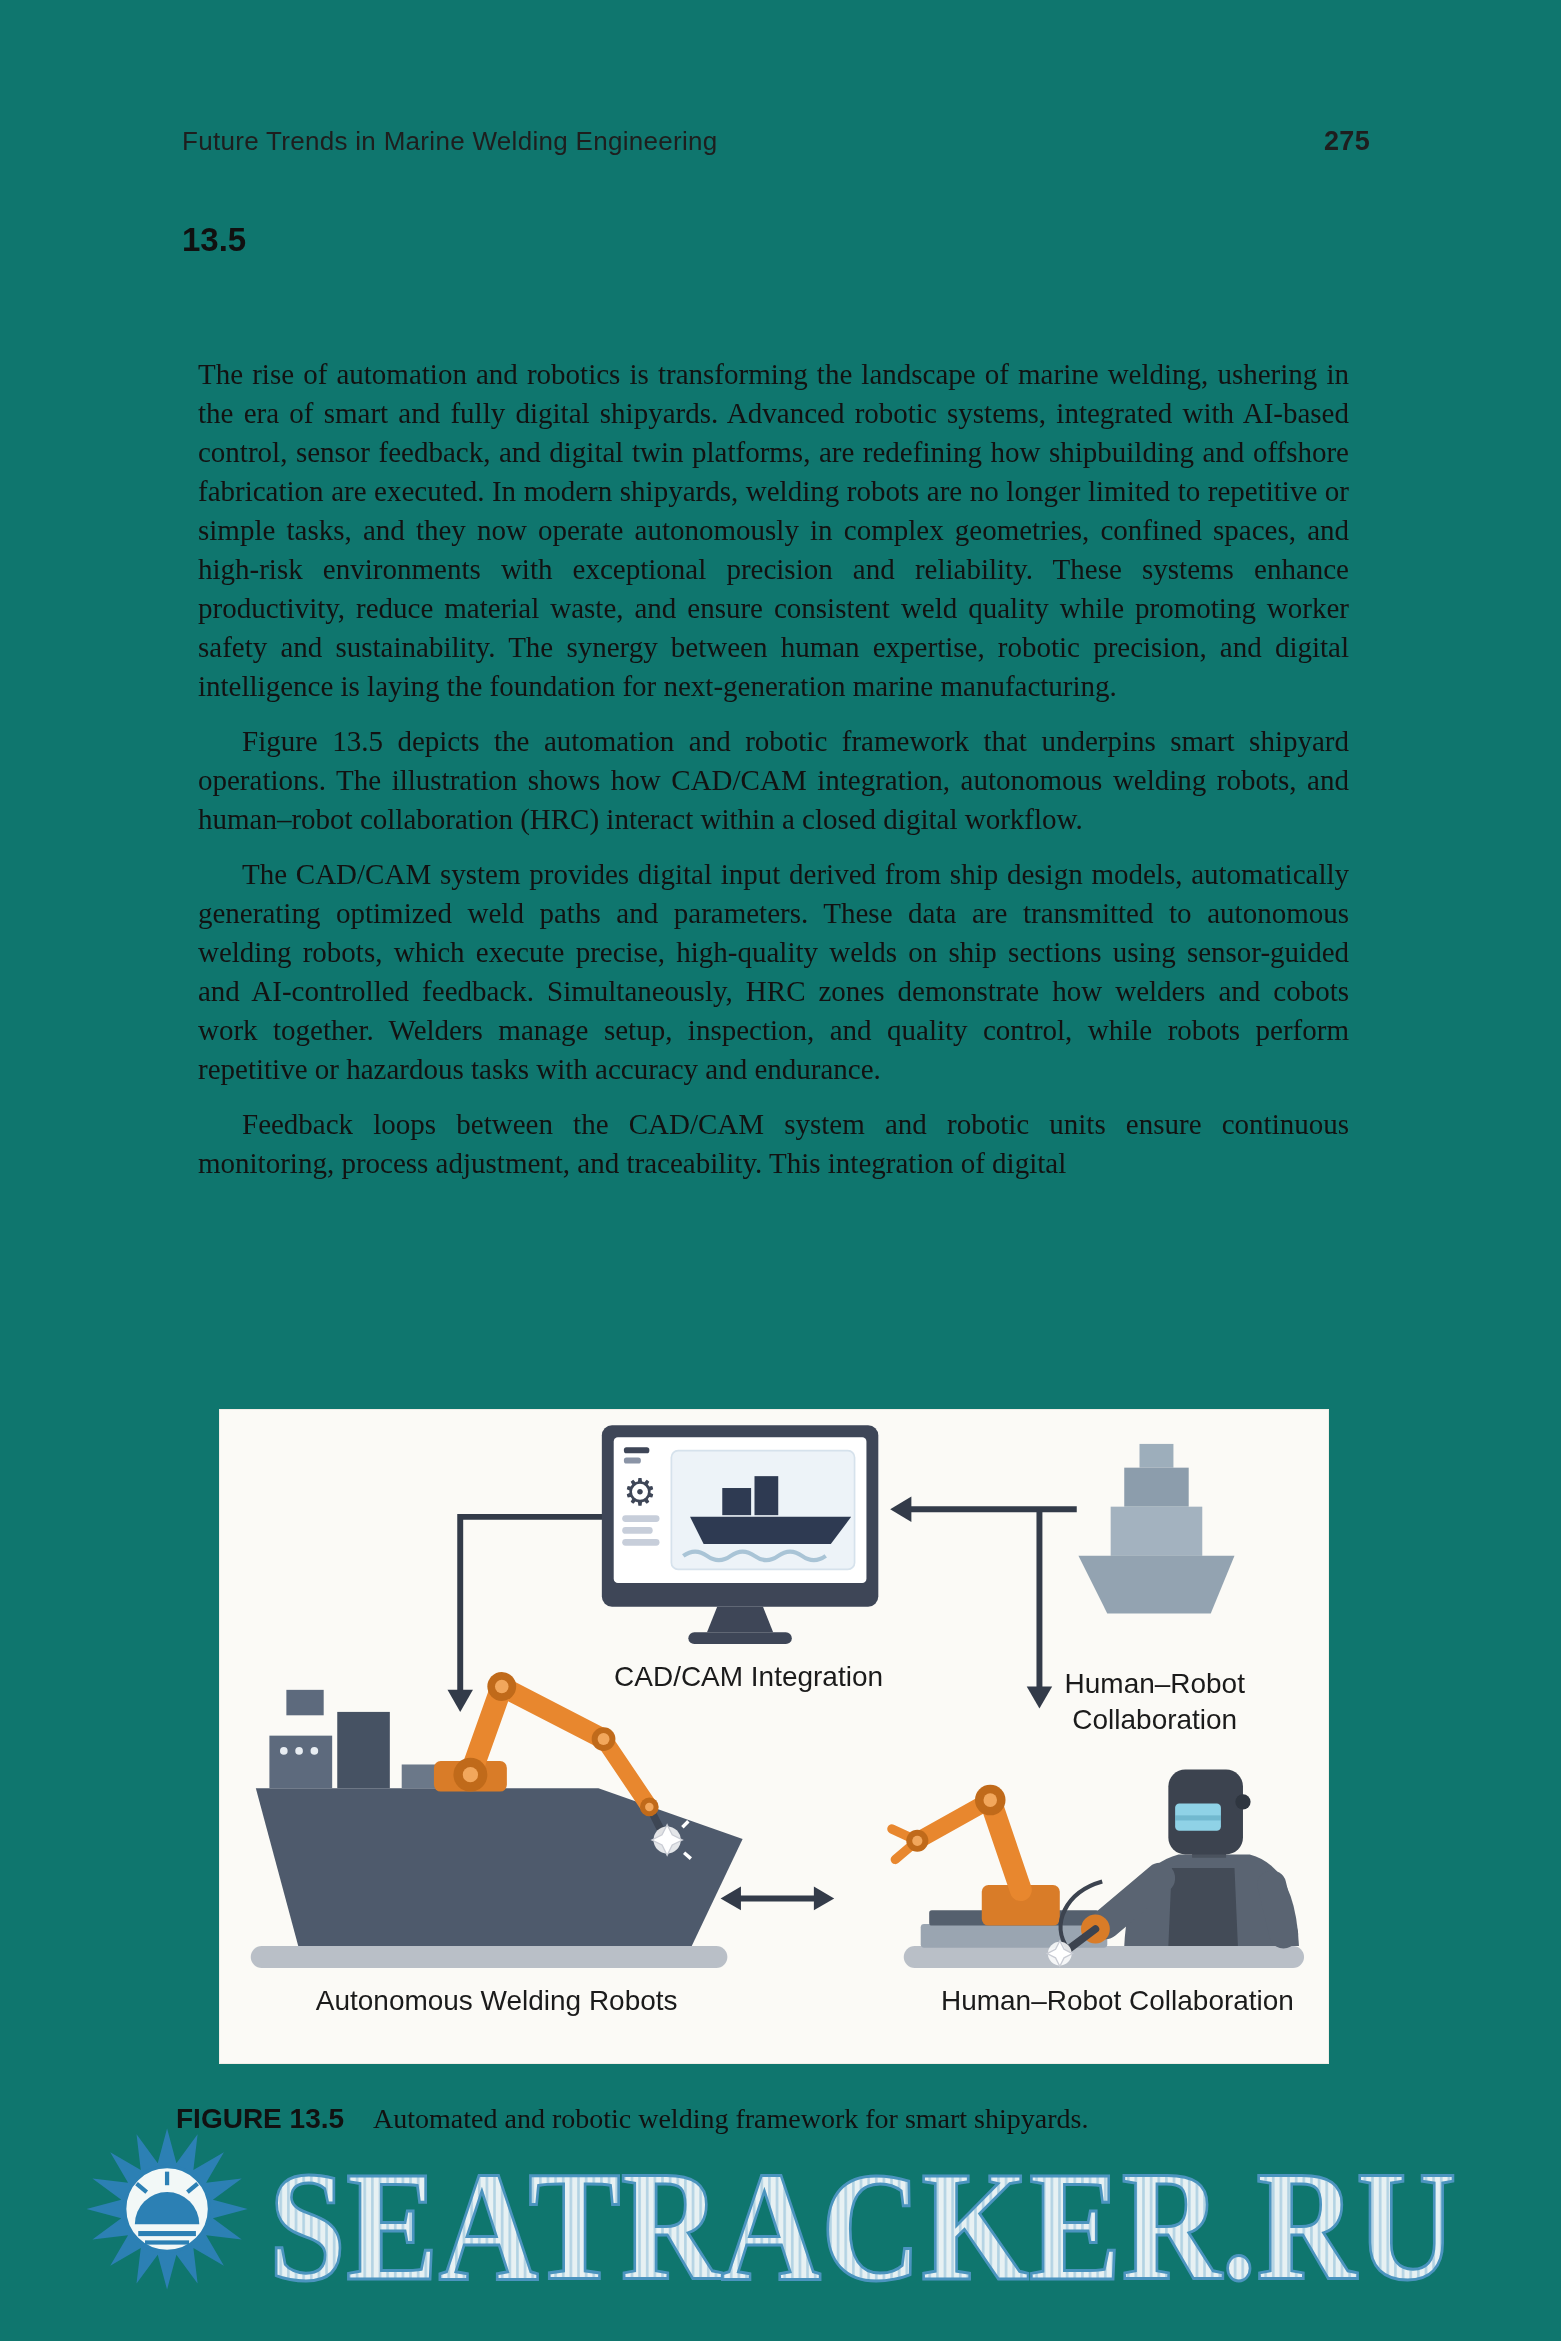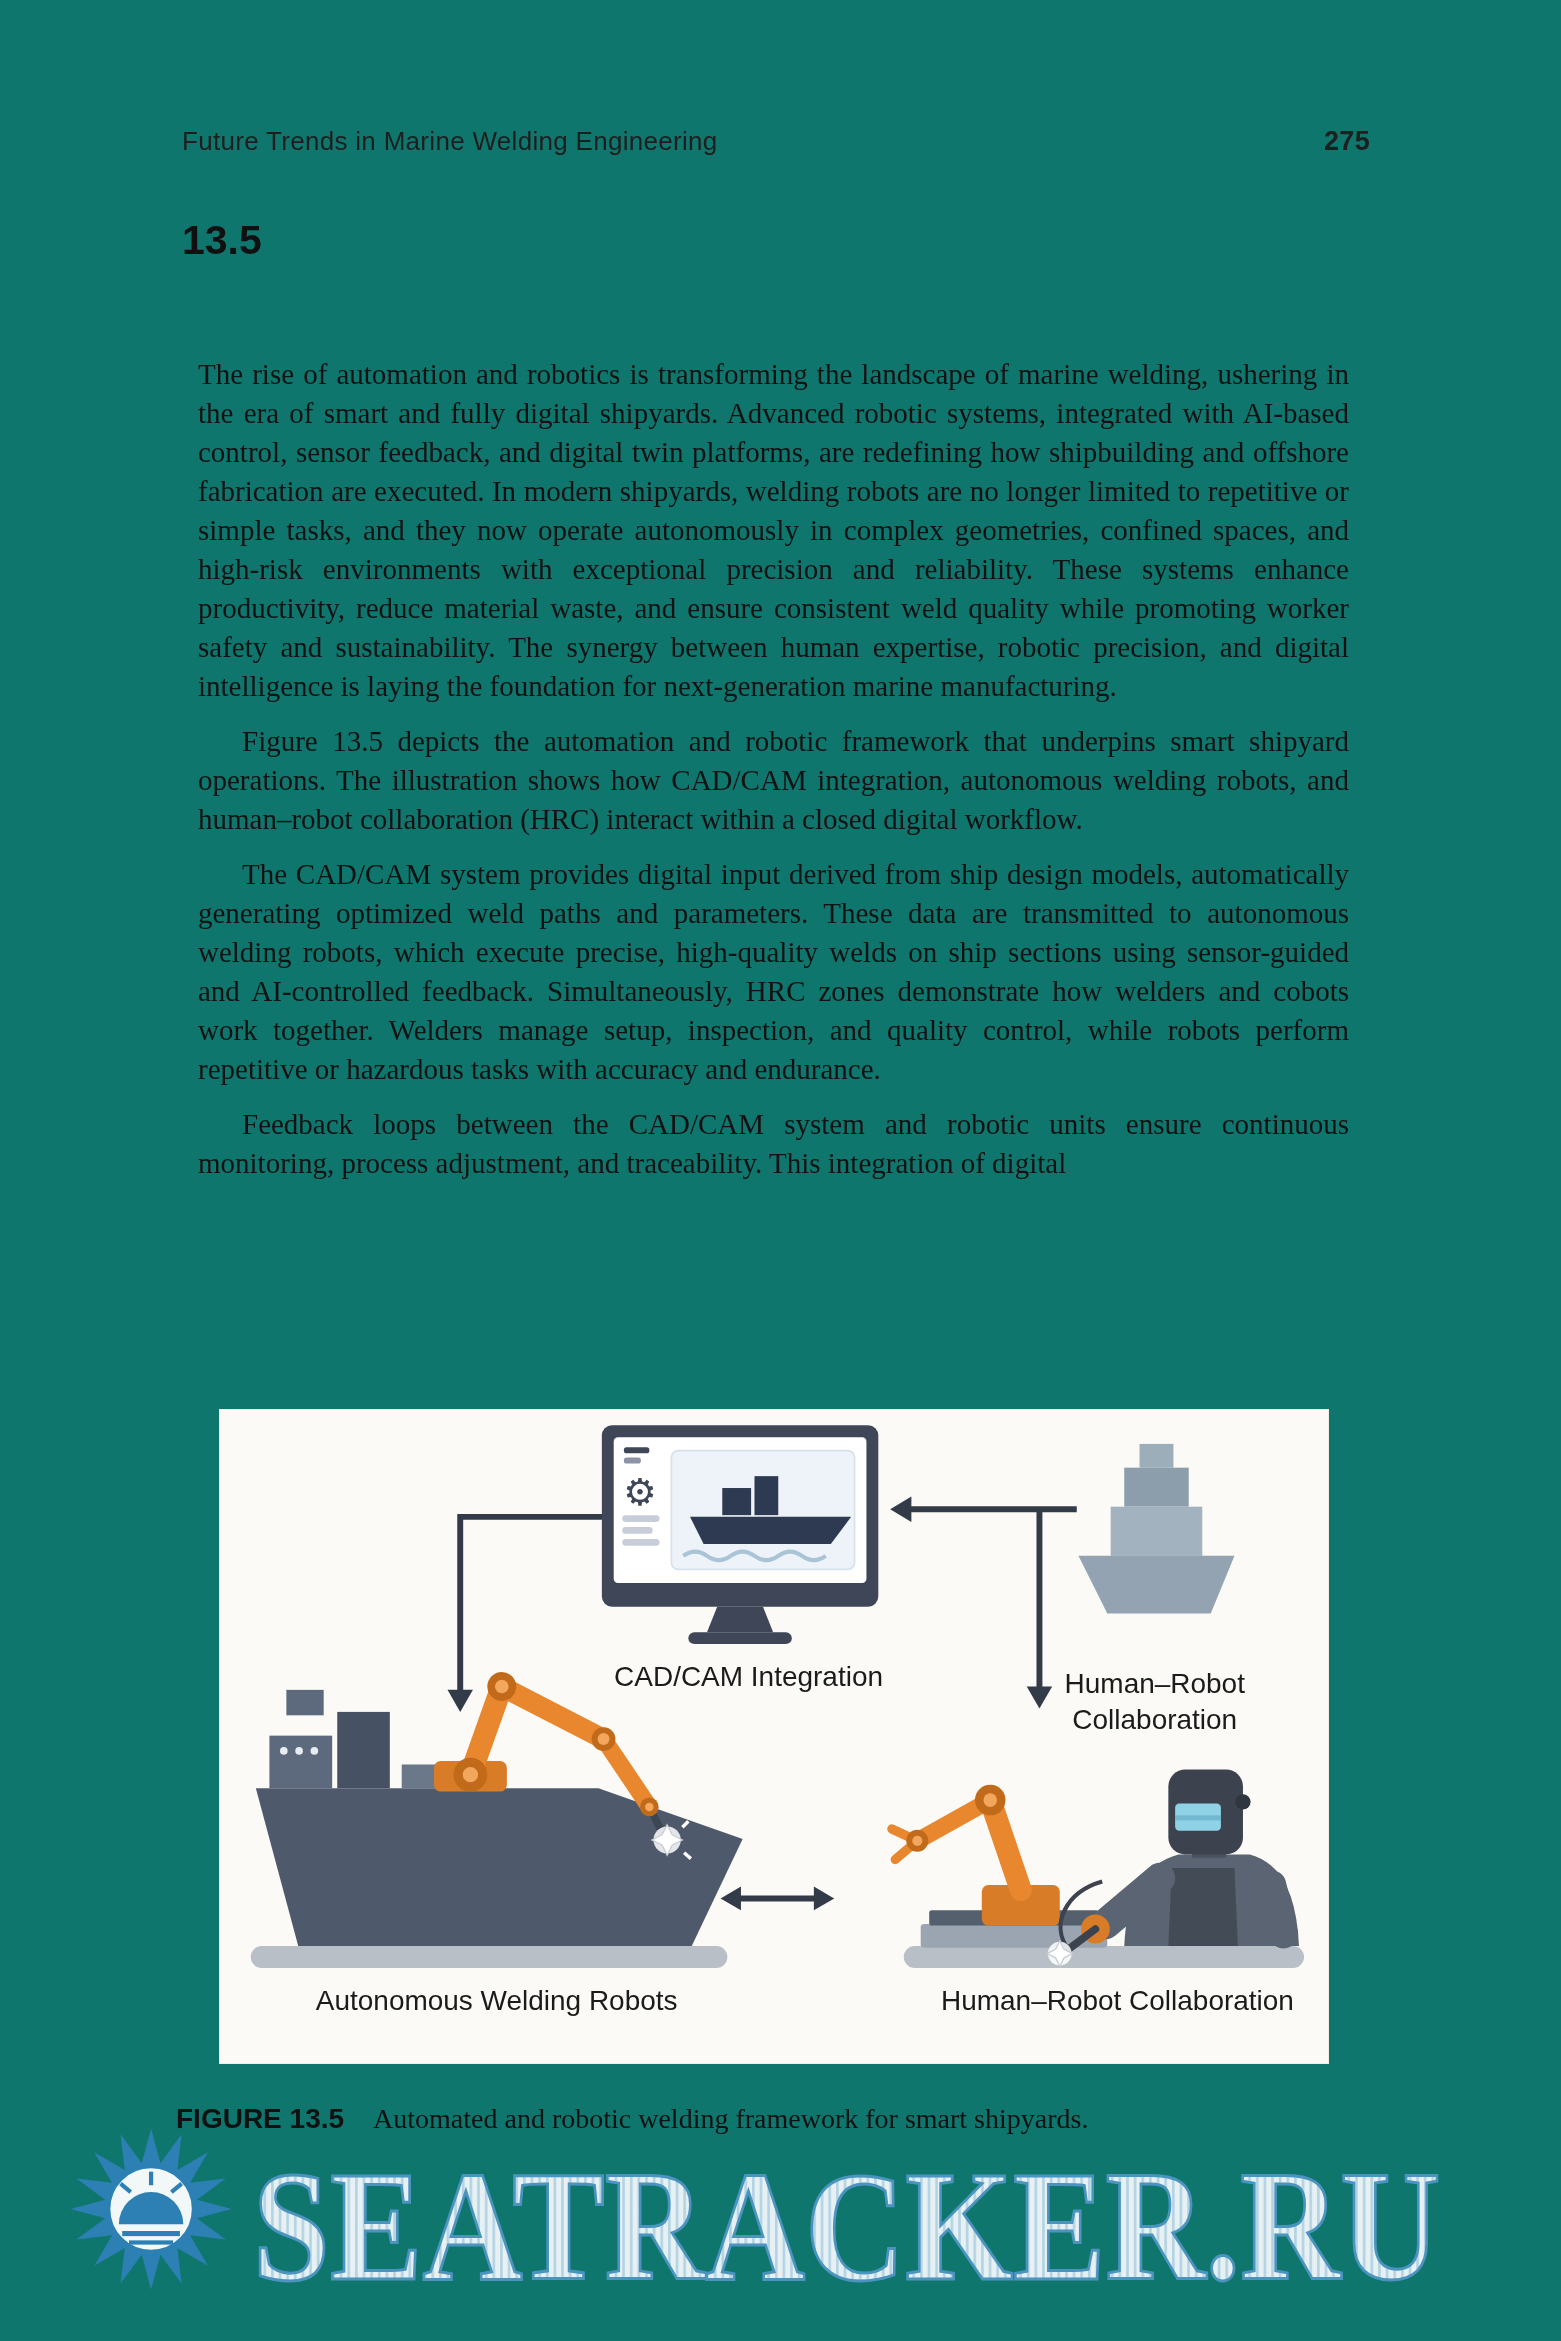--- a/index.html
+++ b/index.html
@@ -24,21 +24,21 @@
     color: #1e1e1e;
     letter-spacing: 0.3px;
   }
   .running-head .page-number { font-weight: 700; font-size: 27px; margin-left: 8px; }
   .section-heading {
     position: absolute;
     left: 182px; top: 219px;
     display: flex;
     font-family: "Liberation Sans", sans-serif;
     font-weight: 700;
-    font-size: 41px;
+    font-size: 33px;
     line-height: 42px;
     color: #101010;
   }
   .sec-num { width: 114px; flex: none; }
   .sec-title span { display: block; }
   .body-text {
     position: absolute;
     left: 182px; top: 339px;
     width: 1183px;
     font-size: 29px;
@@ -63,21 +63,21 @@
     color: #111111;
     font-family: "Liberation Serif", serif;
   }
   .fig-caption .cap-label {
     font-family: "Liberation Sans", sans-serif;
     font-weight: 700;
     margin-right: 29px;
   }
   .watermark {
     position: absolute;
-    left: 62px; top: 2069px;
+    left: 78px; top: 2069px;
     width: 1415px; height: 270px;
     opacity: 0.95;
     pointer-events: none;
   }
   .fig-label {
     font-family: "Liberation Sans", sans-serif;
     font-size: 33px;
     fill: #1b1b1b;
   }
 </style>

